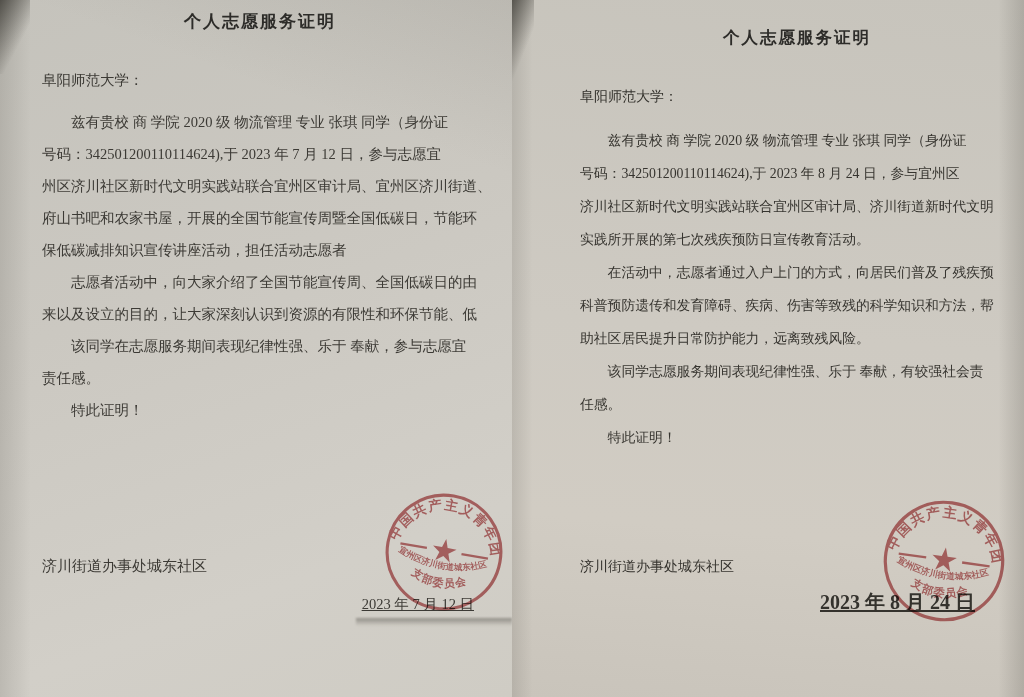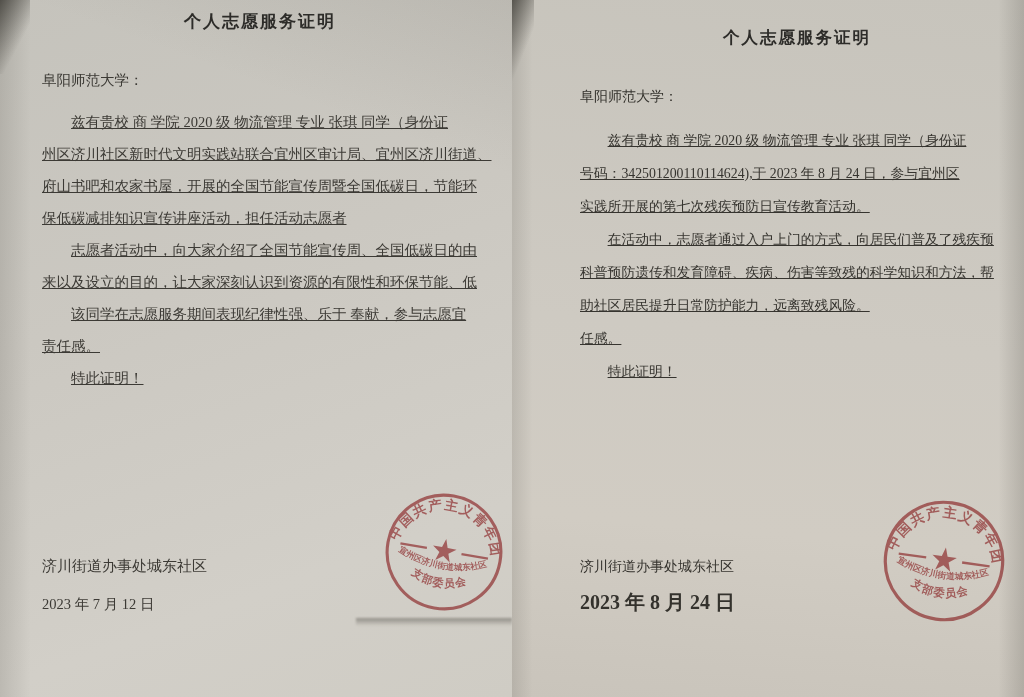--- a/index.html
+++ b/index.html
@@ -41,26 +41,26 @@
   .t-left{left:42px;top:10px;width:436px;font-size:17px;}
   .t-right{left:68px;top:27px;width:410px;font-size:16.5px;transform:translateX(12px);}
   .salutation{position:absolute;line-height:20px;white-space:nowrap;}
   .s-left{left:42px;top:70px;font-size:14.5px;}
   .s-right{left:68px;top:87px;font-size:14px;color:#36342f;}
   .bodytext{position:absolute;}
   .b-left{left:42px;top:106px;width:444px;font-size:14.5px;}
   .b-right{left:68px;top:124px;width:416px;font-size:13.8px;color:#36342f;}
   .b-left .line{height:32px;line-height:32px;}
   .b-right .line{height:33px;line-height:33px;}
-  .line{white-space:nowrap;text-decoration:underline;}
+  .line{white-space:nowrap;}
   .line.indent{padding-left:2em;}
   .signature{position:absolute;text-align:left;line-height:24px;white-space:nowrap;}
   .sig-left{left:42px;top:554px;width:436px;font-size:15px;}
   .sig-right{left:68px;top:555px;width:414px;font-size:14px;color:#34322d;}
-  .date{position:absolute;text-align:left;line-height:24px;white-space:nowrap;}
+  .date{position:absolute;text-align:right;line-height:24px;white-space:nowrap;text-decoration:underline;}
   .date-left{left:42px;top:592px;width:432px;font-size:14.5px;}
   .date-right{left:68px;top:590px;width:395px;font-size:20px;color:#34322d;font-weight:600;}
   .stamp{position:absolute;mix-blend-mode:multiply;opacity:.82;}
   .stamp-left{left:382px;top:490px;width:124px;height:124px;}
   .stamp-right{left:368px;top:497px;width:128px;height:128px;}
   .stamp circle{fill:none;stroke:#b95558;stroke-width:3;}
   .stamp line{stroke:#b95558;stroke-width:2.2;}
   .stamp text{fill:#b95558;font-family:"Liberation Sans","DejaVu Sans",sans-serif;}
   .arc-text{font-size:13px;letter-spacing:1.5px;font-weight:700;}
   .mid-text{font-size:8.2px;letter-spacing:0;font-weight:700;}
@@ -72,20 +72,21 @@
 
 <div class="photo">
 
   <section class="page left">
     <div class="corner-shade"></div>
     <div class="bottom-shade"></div>
     <h1 class="title t-left">个人志愿服务证明</h1>
     <div class="salutation s-left">阜阳师范大学：</div>
     <div class="bodytext b-left">
         <div class="line indent">兹有贵校 商 学院 2020 级 物流管理 专业 张琪 同学（身份证</div>
+        <div class="line">号码：342501200110114624),于 2023 年 7 月 12 日，参与志愿宜</div>
         <div class="line">州区济川社区新时代文明实践站联合宜州区审计局、宜州区济川街道、</div>
         <div class="line">府山书吧和农家书屋，开展的全国节能宣传周暨全国低碳日，节能环</div>
         <div class="line">保低碳减排知识宣传讲座活动，担任活动志愿者</div>
         <div class="line indent">志愿者活动中，向大家介绍了全国节能宣传周、全国低碳日的由</div>
         <div class="line">来以及设立的目的，让大家深刻认识到资源的有限性和环保节能、低</div>
         <div class="line indent">该同学在志愿服务期间表现纪律性强、乐于 奉献，参与志愿宜</div>
         <div class="line">责任感。</div>
         <div class="line indent">特此证明！</div>
       </div>
     <div class="signature sig-left">济川街道办事处城东社区</div>
@@ -106,24 +107,26 @@
     </svg>
   </section>
 
   <section class="page right">
     <div class="corner-shade"></div>
     <h1 class="title t-right">个人志愿服务证明</h1>
     <div class="salutation s-right">阜阳师范大学：</div>
     <div class="bodytext b-right">
         <div class="line indent">兹有贵校 商 学院 2020 级 物流管理 专业 张琪 同学（身份证</div>
         <div class="line">号码：342501200110114624),于 2023 年 8 月 24 日，参与宜州区</div>
+        <div class="line">济川社区新时代文明实践站联合宜州区审计局、济川街道新时代文明</div>
         <div class="line">实践所开展的第七次残疾预防日宣传教育活动。</div>
         <div class="line indent">在活动中，志愿者通过入户上门的方式，向居民们普及了残疾预</div>
         <div class="line">科普预防遗传和发育障碍、疾病、伤害等致残的科学知识和方法，帮</div>
         <div class="line">助社区居民提升日常防护能力，远离致残风险。</div>
+        <div class="line indent">该同学志愿服务期间表现纪律性强、乐于 奉献，有较强社会责</div>
         <div class="line">任感。</div>
         <div class="line indent">特此证明！</div>
       </div>
     <div class="signature sig-right">济川街道办事处城东社区</div>
     <div class="date date-right">2023 年 8 月 24 日</div>
     <svg class="stamp stamp-right" viewBox="0 0 120 120">
       <g transform="rotate(8 60 60)">
         <circle cx="60" cy="60" r="55"></circle>
         <path id="arcTop1" d="M 13 66 A 47 47 0 1 1 107 66" fill="none"></path>
         <text class="arc-text"><textPath href="#arcTop1" startOffset="50%" text-anchor="middle">中国共产主义青年团</textPath></text>

